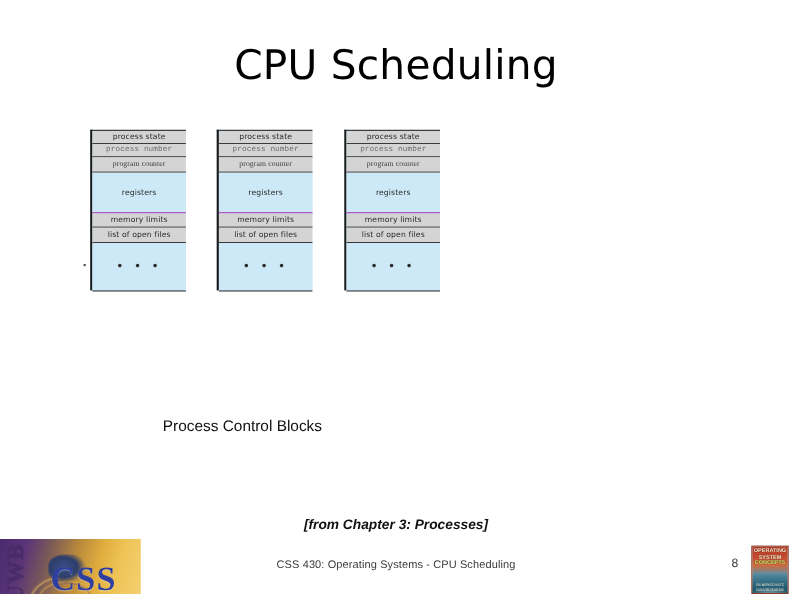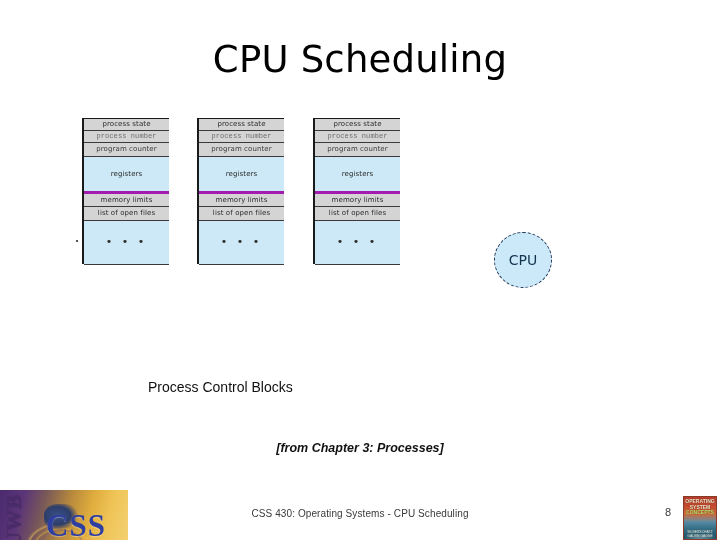--- a/index.html
+++ b/index.html
@@ -52,34 +52,34 @@
     display:flex;
     align-items:center;
     justify-content:center;
     letter-spacing:0.1px;
   }
   .pcb-row.gray{ background:#d4d4d4; border-bottom:1px solid #3a3a3a; }
   .pcb-row.blue{ background:#cde9f7; border-bottom:1px solid #3a3a3a; }
   .pcb-row.r-state{ height:12px; }
   .pcb-row.r-number{ height:12px; }
   .pcb-row.r-counter{ height:14px; }
-  .pcb-row.r-registers{ height:37px; border-bottom:3px solid #a21caf; }
+  .pcb-row.r-registers{ height:37px; border-bottom:1px solid #a21caf; }
   .pcb-row.r-memory{ height:13px; }
   .pcb-row.r-files{ height:14px; }
   .pcb-row.r-dots{
     height:44px;
     border-bottom:1px solid #3a3a3a;
     font-size:11px;
     letter-spacing:3px;
     padding-bottom:2px;
   }
 
   
   .pcb-row.r-number{ color:#6e6e6e;font-family:Liberation Mono, monospace; }
-  .pcb-row.r-counter{ color:#3d3d3d; }
+  .pcb-row.r-counter{ color:#3d3d3d;font-family:Liberation Serif, serif; }
 
   
   .cpu-circle{
     position:absolute;
     left:494px; top:120px;
     width:58px; height:56px;
     border-radius:50%;
     background:#cbe9f8;
     border:1px dashed #1a2a4a;
     display:flex;
@@ -95,21 +95,21 @@
     position:absolute;
     left:148px; top:379px;
     font-size:14px;
     font-weight:normal;
     color:#111111;
     font-family:"Liberation Sans", sans-serif;
   }
 
   .caption-chapter{
     position:absolute;
-    left:0; right:0; top:441px;
+    left:0; right:0; top:470px;
     text-align:center;
     font-size:12.5px;
     font-weight:bold;
     font-style:italic;
     color:#111111;
     font-family:"Liberation Sans", sans-serif;
   }
 
   
   .footer-text{
@@ -254,21 +254,20 @@
   <div class="pcb-block b3">
     <div class="pcb-row gray r-state">process state</div>
     <div class="pcb-row gray r-number">process number</div>
     <div class="pcb-row gray r-counter">program counter</div>
     <div class="pcb-row blue r-registers">registers</div>
     <div class="pcb-row gray r-memory">memory limits</div>
     <div class="pcb-row gray r-files">list of open files</div>
     <div class="pcb-row blue r-dots">• • •</div>
   </div>
 
-  <div class="cpu-circle">CPU</div>
 </div>
 
 <div class="caption-pcb">Process Control Blocks</div>
 
 <div class="caption-chapter">[from Chapter 3: Processes]</div>
 
 <div class="footer-text">CSS 430: Operating Systems - CPU Scheduling</div>
 
 <div class="page-number">8</div>
 

